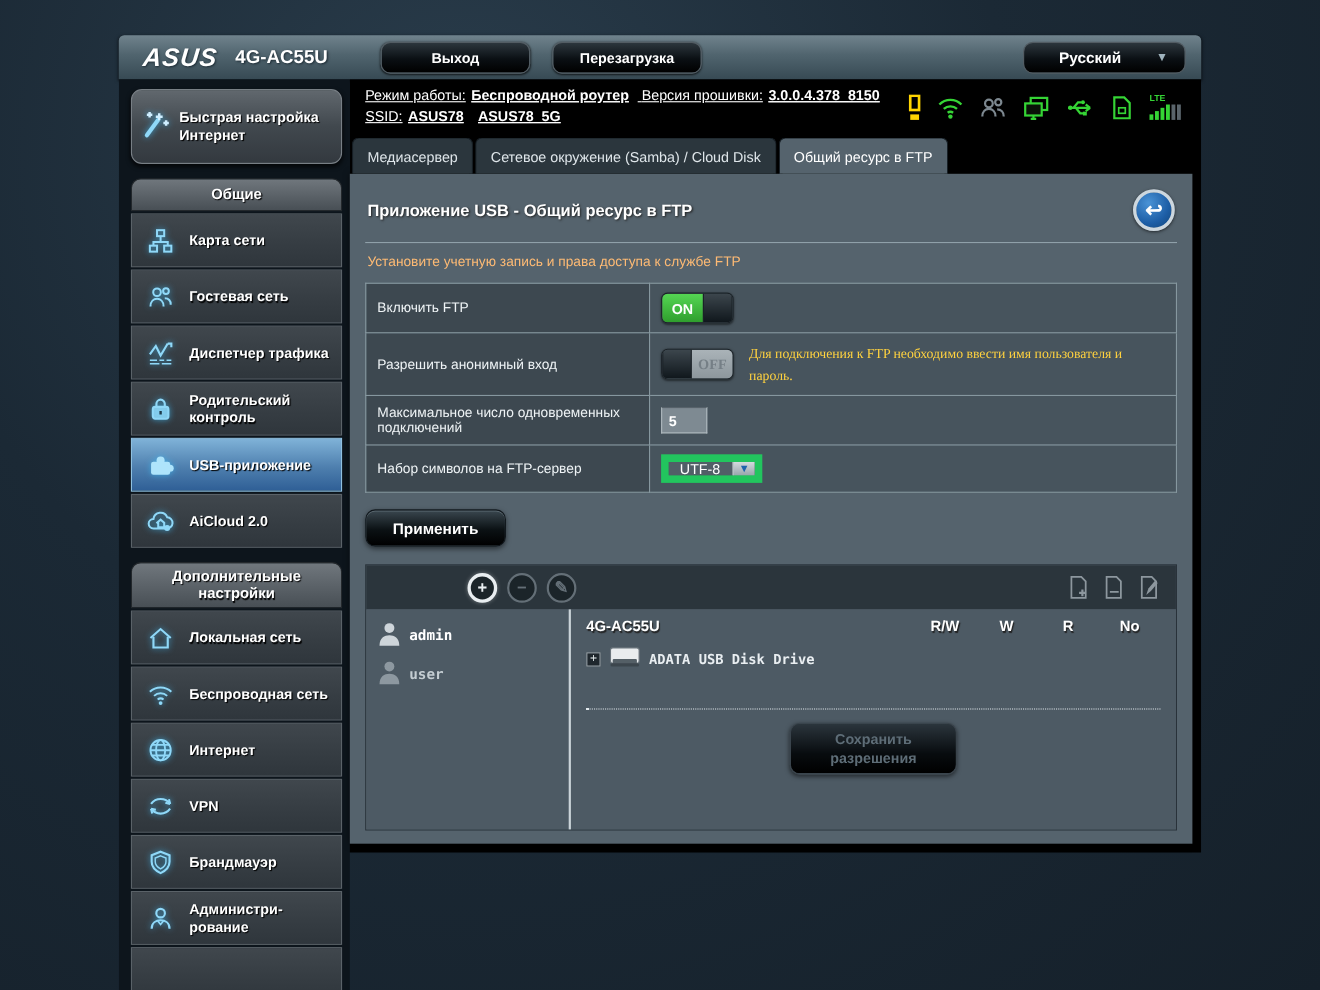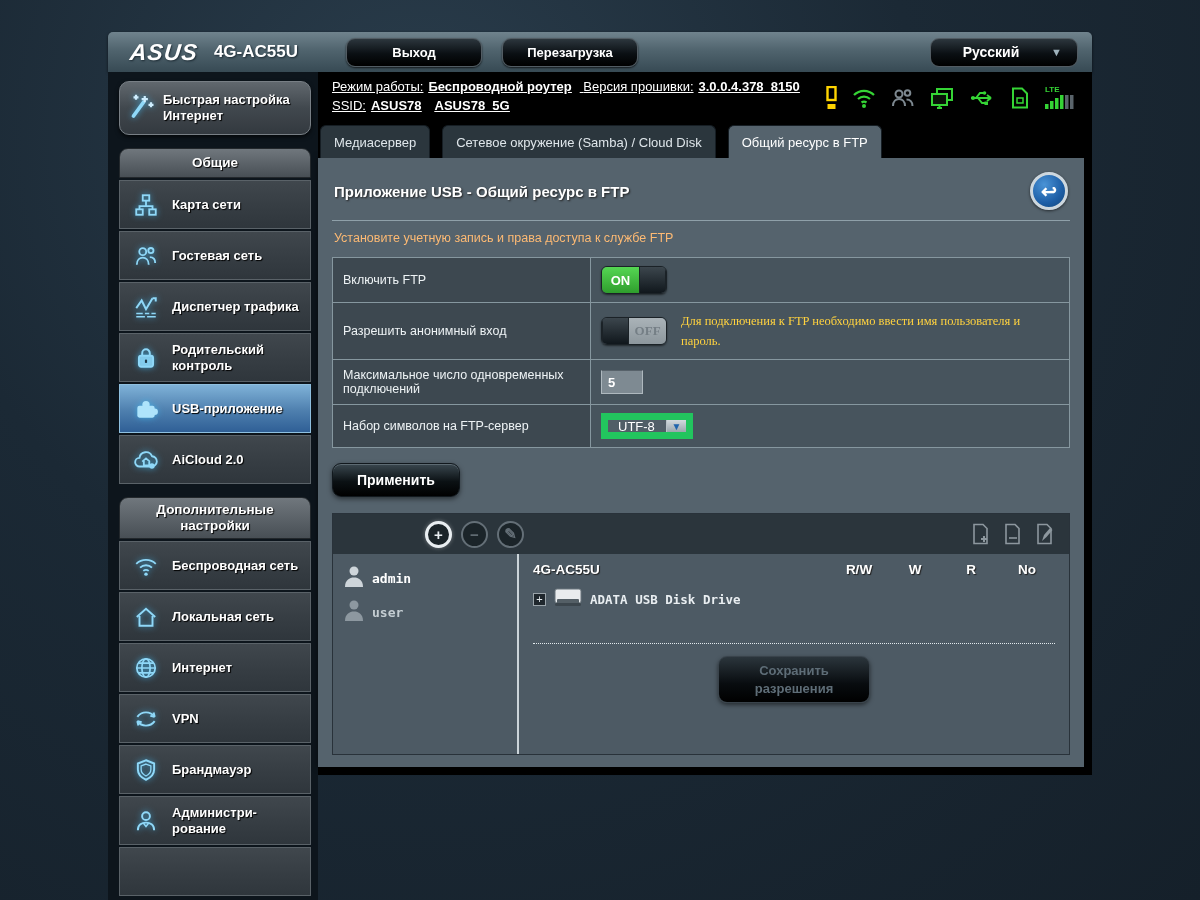--- a/index.html
+++ b/index.html
@@ -30,21 +30,21 @@
     border-radius:9px; border:1px solid #525c63; cursor:pointer;
     background:linear-gradient(180deg,#2c363d 0%,#0a0f13 55%,#000 100%);
     display:flex; align-items:center; color:#fff; font-size:14px; font-weight:bold; }
   .lang-btn .lbl { flex:1; text-align:center; }
   .lang-btn .caret { width:26px; color:#9fb3bd; font-size:11px; }
 
   .main-row { display:flex; height:828px; overflow:hidden; }
 
   
   .sidebar { width:210px; background:#0d151c; padding:9px 7px 0 11px; overflow:hidden; }
-  .quick-btn { height:54px; border-radius:10px; cursor:pointer;
+  .quick-btn { height:68px; border-radius:10px; cursor:pointer;
     background:linear-gradient(180deg,#61686e 0%,#41484e 50%,#33393f 100%);
     border:1px solid #787f85; display:flex; align-items:center; gap:7px;
     padding:0 6px; color:#fff; font-weight:bold; font-size:13px; line-height:1.25;
     text-shadow:1px 1px 1px #000; box-shadow:0 2px 4px rgba(0,0,0,.7); }
   .group { margin-top:13px; }
   .group-header { background:linear-gradient(180deg,#70777d,#484f55);
     border:1px solid #23282c; border-radius:9px 9px 0 0; color:#fff;
     font-weight:bold; font-size:13.5px; display:flex; align-items:center;
     justify-content:center; text-align:center; line-height:1.2;
     text-shadow:1px 1px 1px #000; height:30px; }
@@ -64,21 +64,21 @@
   .black-wrap { background:#000; padding:0 8px 8px 0; }
   .info-bar { position:relative; padding:7px 0 4px 14px; color:#fff; font-size:13px; }
   .info-bar .row { margin-bottom:4px;text-decoration:underline; }
   .info-link { color:#fff; font-weight:bold; text-decoration:underline;
     cursor:pointer; margin-left:5px; }
   .info-sep { display:inline-block; width:8px; }
   .status-icons { position:absolute; right:10px; top:12px; display:flex;
     gap:13px; align-items:flex-end; }
   .status-icons > span { display:flex; }
 
-  .tabs { display:flex; gap:12px; margin-top:4px; padding-left:2px;align-items:flex-end; }
+  .tabs { display:flex; gap:2px; margin-top:4px; padding-left:2px;align-items:flex-end; }
   .tab { background:#2b363d; color:#dfe6ea; font-size:13px; padding:9px 13px 8px;
     border-radius:6px 6px 0 0; border:1px solid #161e24; border-bottom:none;
     cursor:pointer; white-space:nowrap; }
   .tab.active { background:#55636d; color:#fff; }
 
   
   .panel { background:#55636d; min-height:578px; padding:0 14px 12px;
     box-shadow:0 0 6px rgba(0,0,0,.5); }
   .panel-title-row { display:flex; align-items:center; justify-content:space-between;
     padding:14px 2px 10px; }
@@ -271,38 +271,38 @@
           </span>
           <span>AiCloud 2.0</span>
         </div>
       </div>
 
       <div class="group">
         <div class="group-header tall">Дополнительные настройки</div>
 
         <div class="side-item">
           <span class="ic">
+            <svg width="26" height="26" viewBox="0 0 24 24" fill="none" stroke="#8fd8f8" stroke-width="1.8">
+              <path d="M3.5 12 L12 4.5 20.5 12"></path>
+              <path d="M6 11 v9 h12 v-9"></path>
+            </svg>
+          </span>
+          <span>Локальная сеть</span>
+        </div>
+
+        <div class="side-item">
+          <span class="ic">
             <svg width="26" height="26" viewBox="0 0 24 24" fill="none" stroke="#8fd8f8" stroke-width="1.7">
               <path d="M3 10 a13 13 0 0 1 18 0"></path>
               <path d="M6.5 13.5 a8 8 0 0 1 11 0"></path>
               <path d="M9.5 16.5 a4.2 4.2 0 0 1 5 0"></path>
               <circle cx="12" cy="19.5" r="1.6" fill="#8fd8f8" stroke="none"></circle>
             </svg>
           </span>
           <span>Беспроводная сеть</span>
-        </div>
-
-        <div class="side-item">
-          <span class="ic">
-            <svg width="26" height="26" viewBox="0 0 24 24" fill="none" stroke="#8fd8f8" stroke-width="1.8">
-              <path d="M3.5 12 L12 4.5 20.5 12"></path>
-              <path d="M6 11 v9 h12 v-9"></path>
-            </svg>
-          </span>
-          <span>Локальная сеть</span>
         </div>
 
         <div class="side-item">
           <span class="ic">
             <svg width="26" height="26" viewBox="0 0 24 24" fill="none" stroke="#8fd8f8" stroke-width="1.6">
               <circle cx="12" cy="12" r="8.5"></circle>
               <ellipse cx="12" cy="12" rx="3.8" ry="8.5"></ellipse>
               <path d="M3.5 12 h17 M5 7.5 h14 M5 16.5 h14"></path>
             </svg>
           </span>

